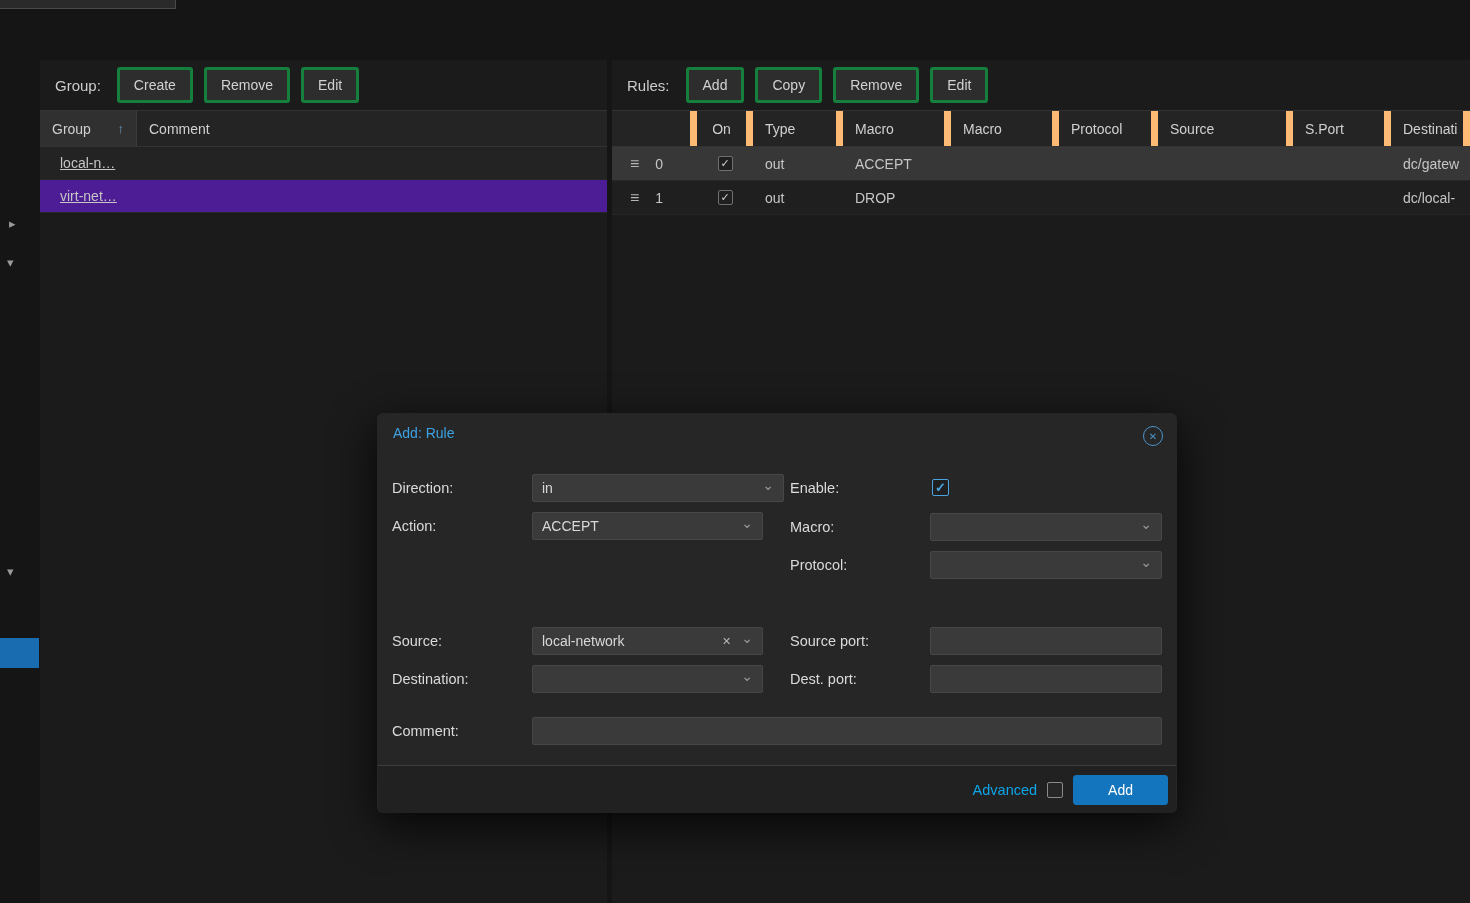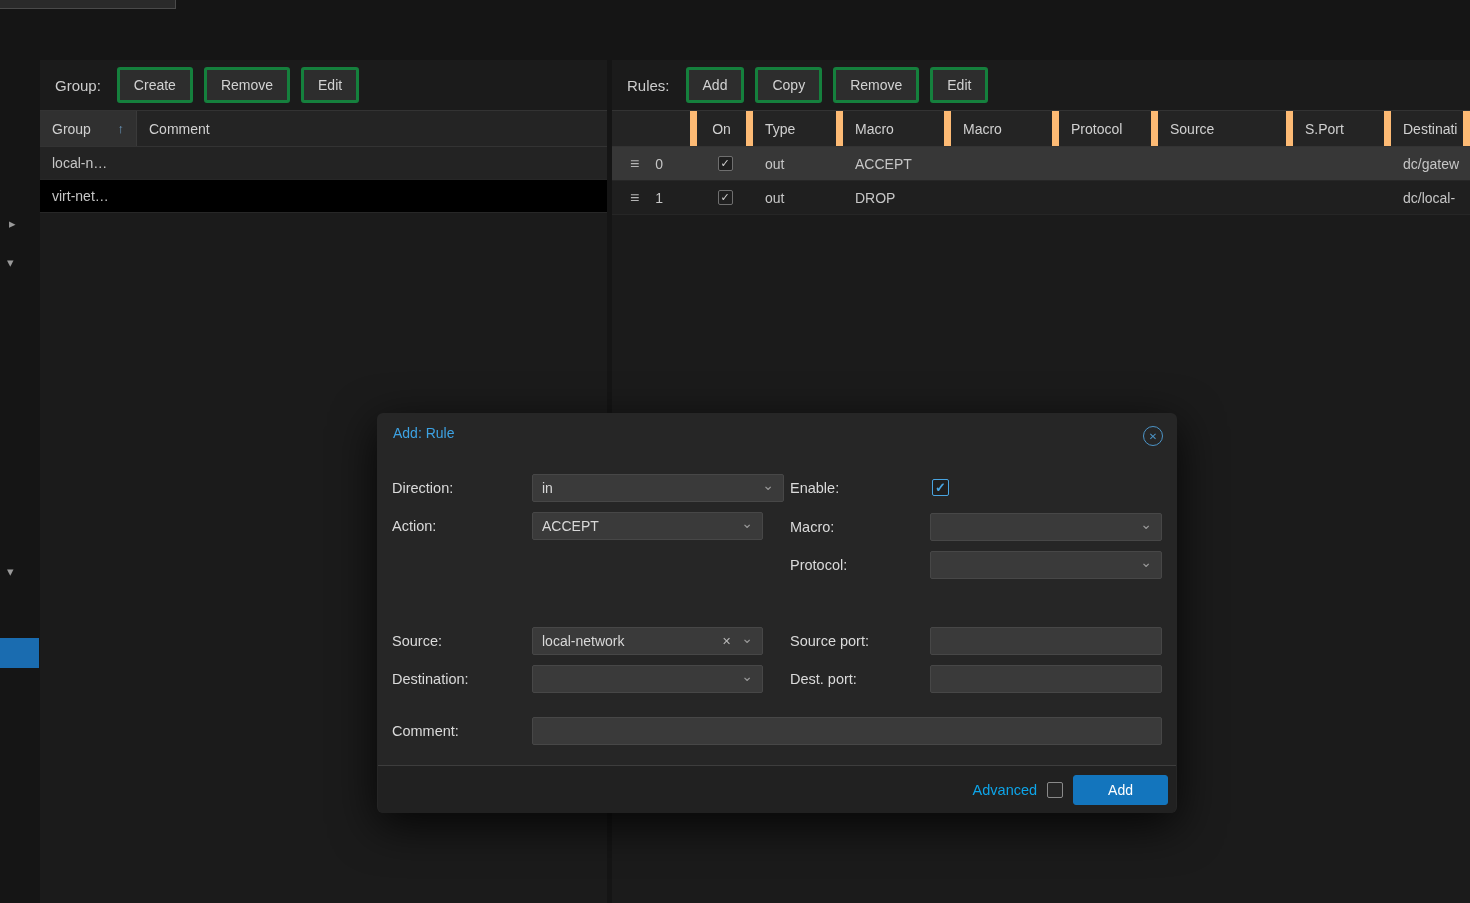--- a/index.html
+++ b/index.html
@@ -31,22 +31,22 @@
 
   .thead { display:flex; height:37px; background:#242424; border-top:1px solid #333;
     border-bottom:1px solid #333; font-size:14px; color:#d0d0d0; }
   .th { display:flex; align-items:center; padding:9px 12px; border-right:1px solid #3a3a3a; }
   .th-group { width:97px; background:#303030; justify-content:space-between; }
   .sort-arrow { color:#6d9ec7; font-size:13px; margin-left:8px; }
   .th-comment { flex:1; border-right:none; }
 
   .trow { display:flex; height:33px; align-items:center; font-size:14px; color:#c6c6c6;
     border-bottom:1px solid #272727; background:#232323; }
-  .trow.selected { background:#000000; }
-  .td-group { padding:0 12px; width:97px; white-space:nowrap; overflow:hidden; }
+  .trow.selected { background:#4c1d95; }
+  .td-group { padding:0 20px; width:97px; white-space:nowrap; overflow:hidden;text-decoration:underline; }
   .td-comment { padding:0 16px; flex:1; }
 
   
   .col-handle { width:85px; display:flex; align-items:center; padding-left:18px; gap:16px; }
   .col-on { width:56px; display:flex; align-items:center; justify-content:center; }
   .col-type { width:90px; padding-left:12px; }
   .col-action { width:108px; padding-left:12px; }
   .col-macro { width:108px; padding-left:12px; }
   .col-protocol { width:99px; padding-left:12px; }
   .col-source { width:135px; padding-left:12px; }

